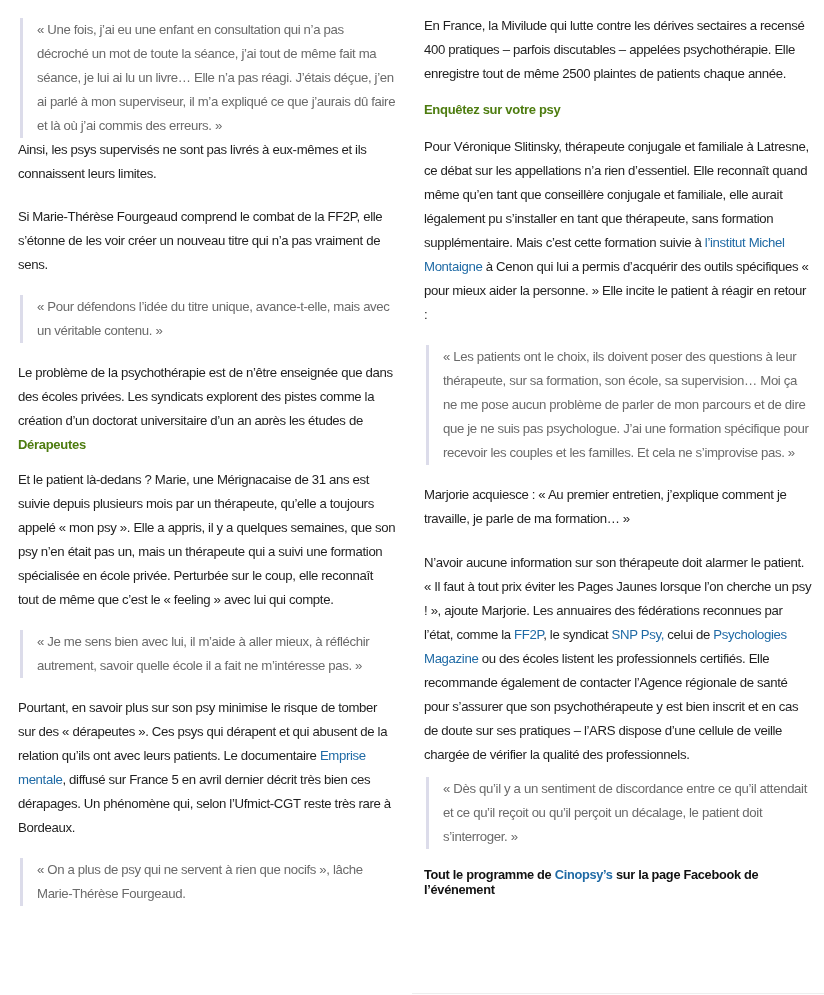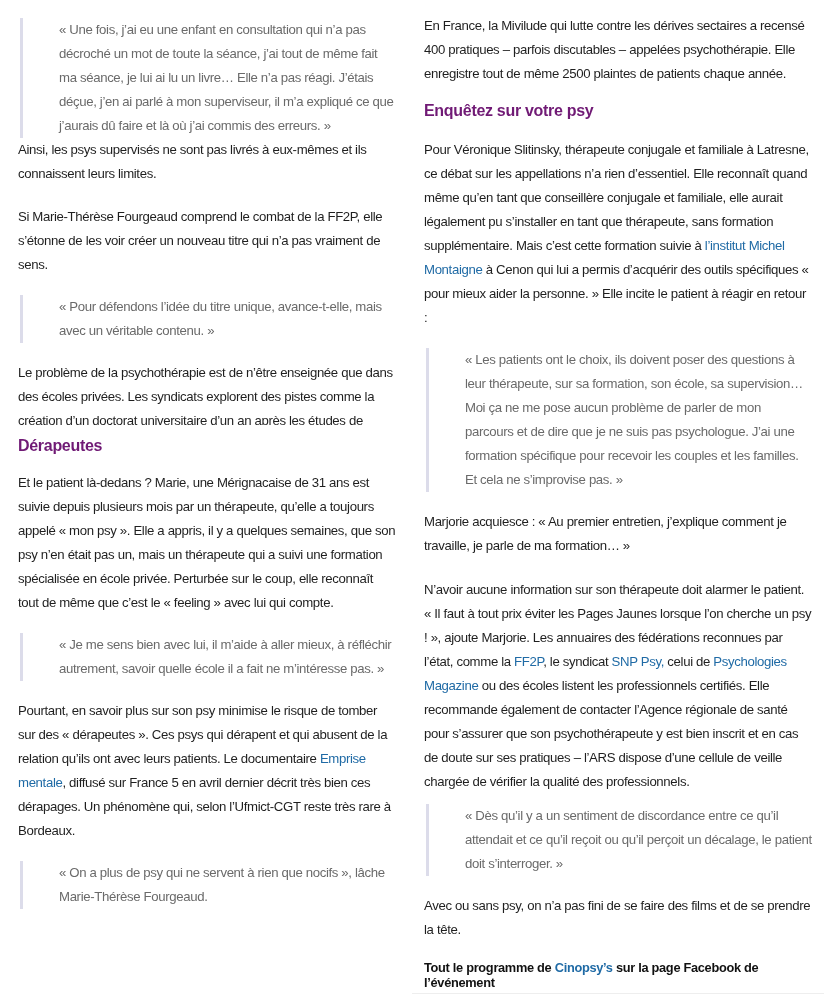--- a/index.html
+++ b/index.html
@@ -3,22 +3,22 @@
 <meta charset="utf-8">
 <style>
   html, body { margin: 0; padding: 0; background: #ffffff; }
   body { width: 824px; height: 995px; overflow: hidden; position: relative;
          font-family: "Liberation Sans Narrow", "Liberation Sans", sans-serif; color: #222; }
   .col { position: absolute; top: 0; }
   .col-left { left: 18px; width: 378px; }
   .col-right { left: 424px; width: 388px; }
   p, .quote { font-size: 13.2px; line-height: 24px; margin: 0; letter-spacing: -0.35px; }
   p { color: #1f1f1f; }
-  .quote { color: #6a6a6a; border-left: 3px solid #dcdcea; padding-left: 36px; margin-left: 2px; }
-  h3 { font-size: 16px; font-weight: bold; margin: 0; color: #701a75; letter-spacing: -0.3px; }
+  .quote { color: #6a6a6a; border-left: 3px solid #dcdcea; padding-left: 14px; margin-left: 2px; }
+  h3 { font-size: 13px; font-weight: bold; margin: 0; color: #4d7c0f; letter-spacing: -0.3px; }
   a.link { color: #1f6aa5; text-decoration: none; }
   .clip { overflow: hidden; }
   .cta { font-weight: bold; font-size: 12.8px; color: #111; letter-spacing: -0.3px; }
   .bottom-line { position: absolute; left: 412px; top: 993px; width: 412px; height: 1px; background: #eeeeee; }
 </style>
 </head>
 <body>
 
 <div class="col col-left">
   <div class="quote" style="margin-top:18px">« Une fois, j’ai eu une enfant en consultation qui n’a pas décroché un mot de toute la séance, j’ai tout de même fait ma séance, je lui ai lu un livre… Elle n’a pas réagi. J’étais déçue, j’en ai parlé à mon superviseur, il m’a expliqué ce que j’aurais dû faire et là où j’ai commis des erreurs. »</div>
@@ -36,18 +36,17 @@
 </div>
 
 <div class="col col-right">
   <p style="margin-top:14px">En France, la Mivilude qui lutte contre les dérives sectaires a recensé 400 pratiques – parfois discutables – appelées psychothérapie. Elle enregistre tout de même 2500 plaintes de patients chaque année.</p>
   <h3 style="margin-top:16px">Enquêtez sur votre psy</h3>
   <p style="margin-top:18px"><span>Pour Véronique Slitinsky, thérapeute conjugale et familiale à Latresne, ce débat sur les appellations n’a rien d’essentiel. Elle reconnaît quand même qu’en tant que conseillère conjugale et familiale, elle aurait légalement pu s’installer en tant que thérapeute, sans formation supplémentaire. Mais c’est cette formation suivie à </span><a class="link" href="#">l’institut Michel Montaigne</a><span> à Cenon qui lui a permis d’acquérir des outils spécifiques « pour mieux aider la personne. »  Elle incite le patient à réagir en retour :</span></p>
   <div class="quote" style="margin-top:18px">« Les patients ont le choix, ils doivent poser des questions à leur thérapeute, sur sa formation, son école, sa supervision… Moi ça ne me pose aucun problème de parler de mon parcours et de dire que je ne suis pas psychologue. J’ai une formation spécifique pour recevoir les couples et les familles. Et cela ne s’improvise pas. »</div>
   <p style="margin-top:18px">Marjorie acquiesce : « Au premier entretien, j’explique comment je travaille, je parle de ma formation… »</p>
   <p style="margin-top:20px"><span>N’avoir aucune information sur son thérapeute doit alarmer le patient. « Il faut à tout prix éviter les Pages Jaunes lorsque l’on cherche un psy ! », ajoute Marjorie. Les annuaires des fédérations reconnues par l’état, comme la </span><a class="link" href="#">FF2P</a><span>, le syndicat </span><a class="link" href="#">SNP Psy,</a><span> celui de </span><a class="link" href="#">Psychologies Magazine</a><span>  ou des écoles listent les professionnels certifiés. Elle recommande également de contacter l’Agence régionale de santé pour s’assurer que son psychothérapeute y est bien inscrit et en cas de doute sur ses pratiques – l’ARS dispose d’une cellule de veille chargée de vérifier la qualité des professionnels.</span></p>
   <div class="quote" style="margin-top:10px">« Dès qu’il y a un sentiment de discordance entre ce qu’il attendait et ce qu’il reçoit ou qu’il perçoit un décalage, le patient doit s’interroger. »</div>
-  <p style="margin-top:18px">Avec ou sans psy, on n’a pas fini de se faire des films et de se prendre la tête.</p>
   <div class="cta" style="margin-top:18px"><span>Tout le programme de </span><a class="link" href="#">Cinopsy’s</a><span> sur la page Facebook de l’événement</span></div>
 
 </div>
 
 <div class="bottom-line"></div>
 
 </body></html>

